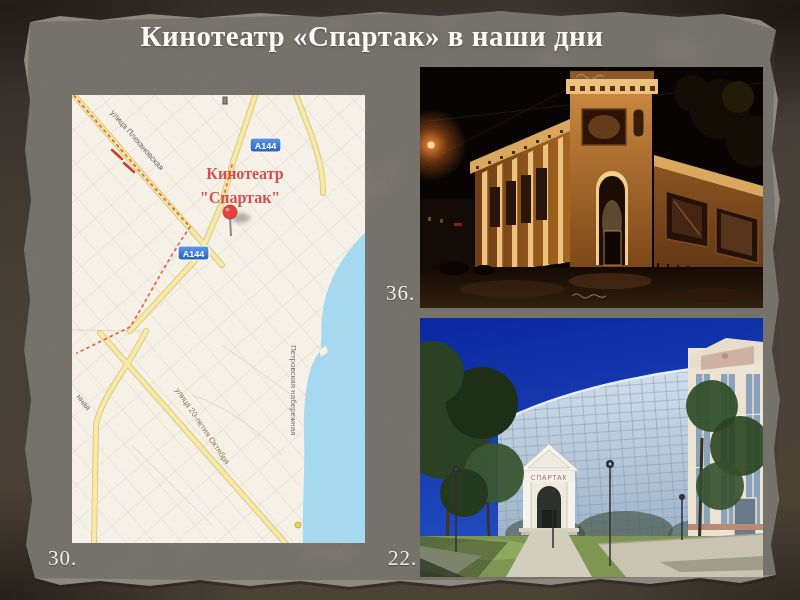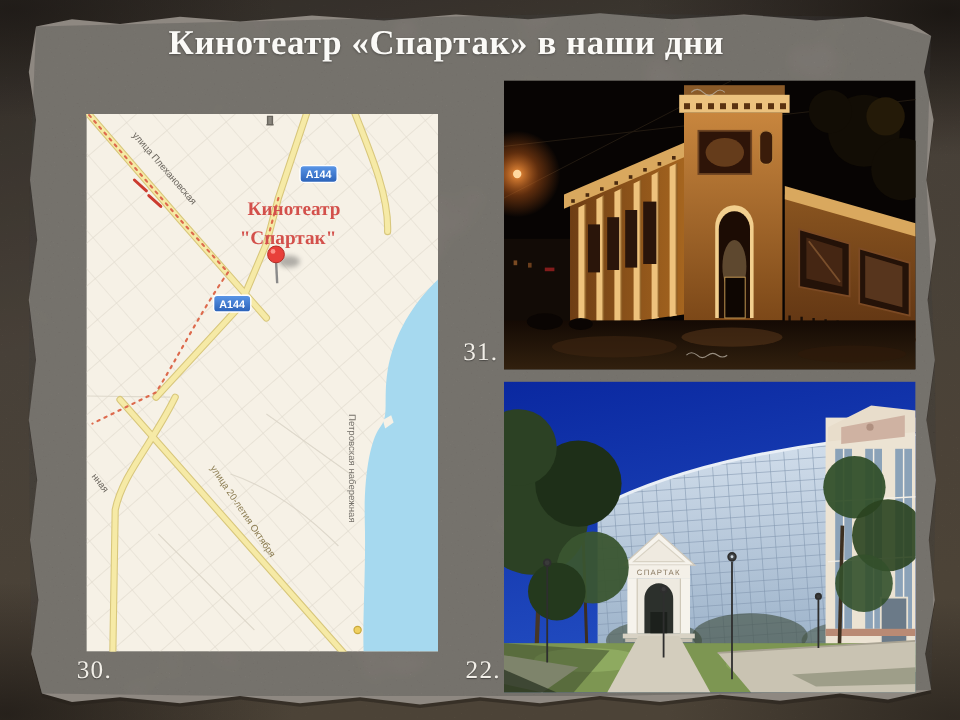--- a/index.html
+++ b/index.html
@@ -413,16 +413,16 @@
       <line x1="133" y1="176" x2="133" y2="230"></line>
         <circle cx="133" cy="173" r="2.5" fill="#3a3a3a"></circle>
       <line x1="190" y1="150" x2="190" y2="248"></line>
         <circle cx="190" cy="146" r="3.2" fill="#44484c"></circle>
       <circle cx="190" cy="146" r="1.2" fill="#cfd8e0" stroke="none"></circle>
       <line x1="262" y1="182" x2="262" y2="222"></line>
         <circle cx="262" cy="179" r="2.2" fill="#3a3a3a"></circle>
     </g>
   </svg>
 
-  <div class="numlabel" style="left:64px;top:546px;">30.</div>
-  <div class="numlabel" style="left:386px;top:281px;">31.</div>
+  <div class="numlabel" style="left:48px;top:546px;">30.</div>
+  <div class="numlabel" style="left:386px;top:281px;">36.</div>
   <div class="numlabel" style="left:388px;top:546px;">22.</div>
 </div>
 
 </body></html>

